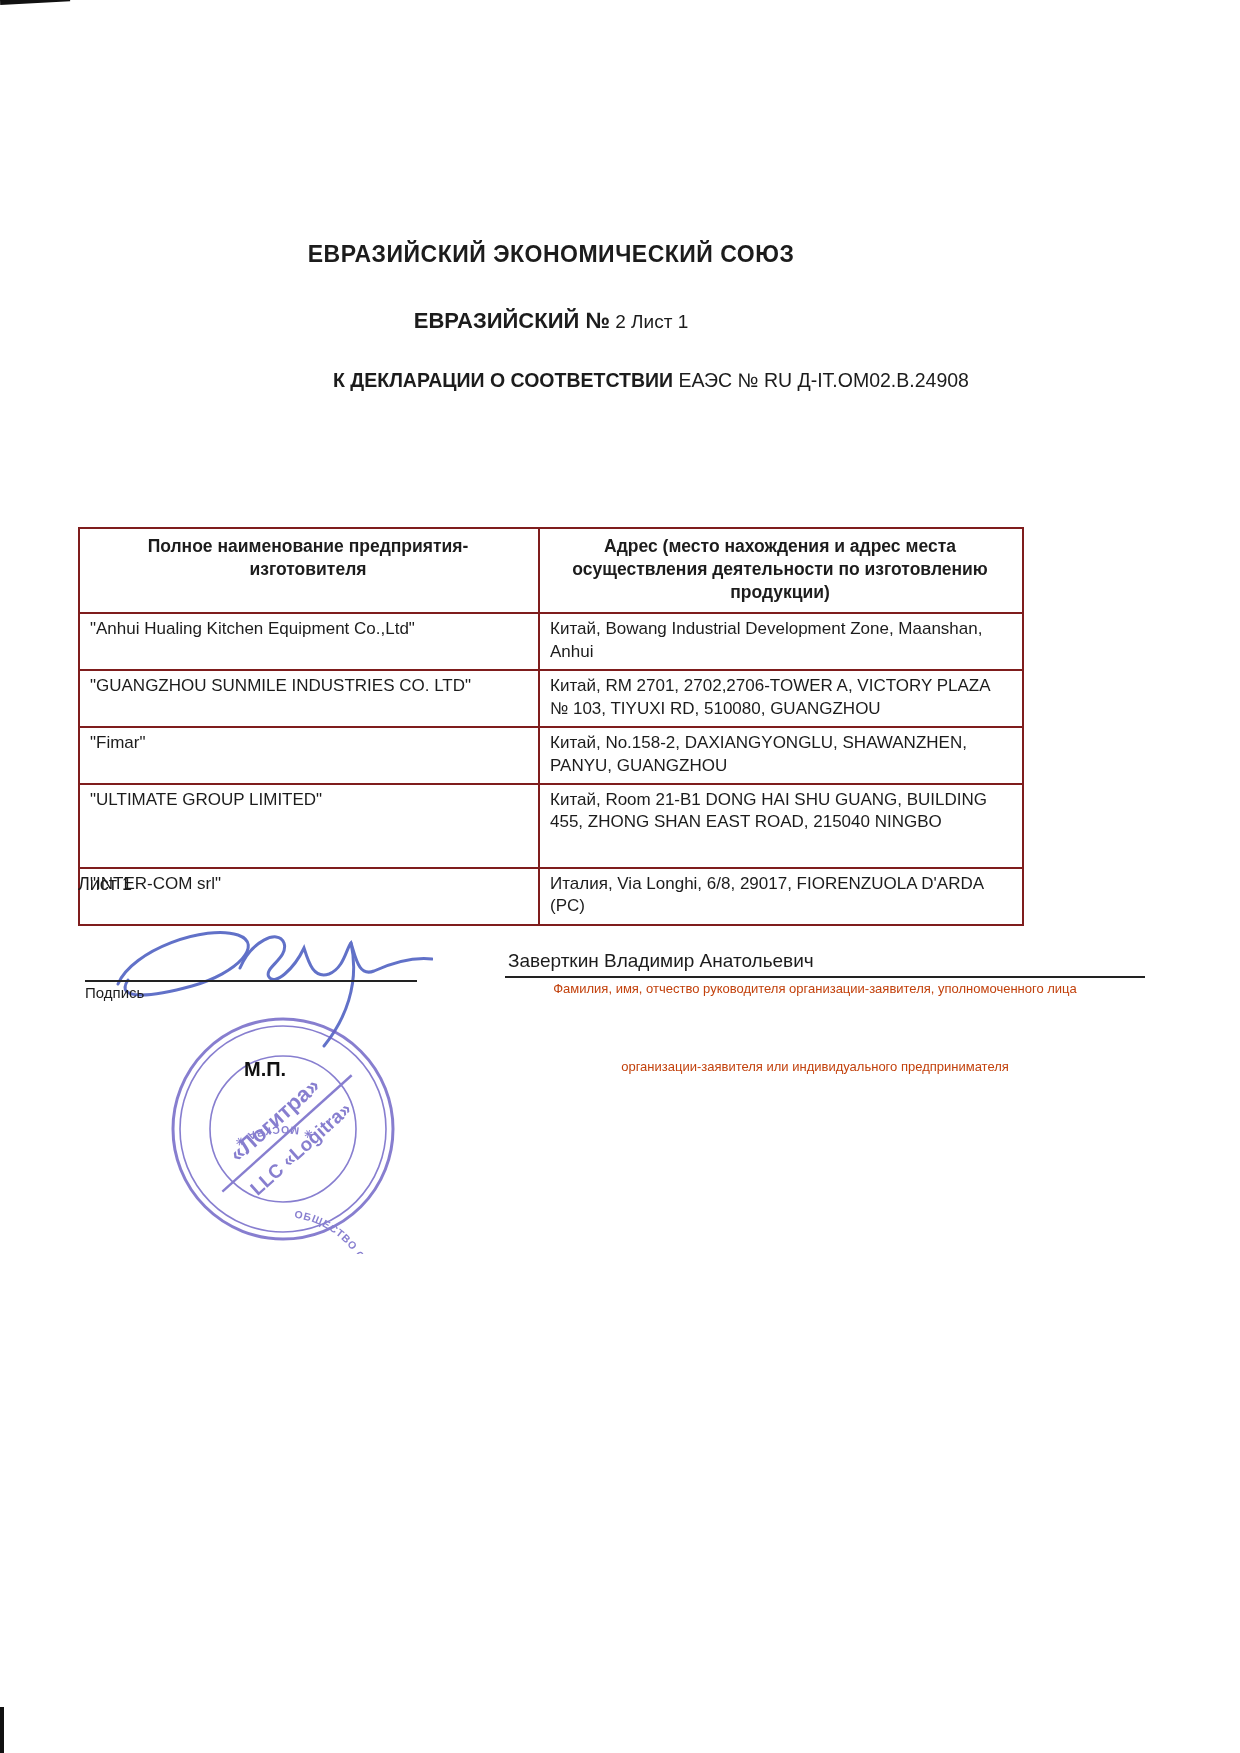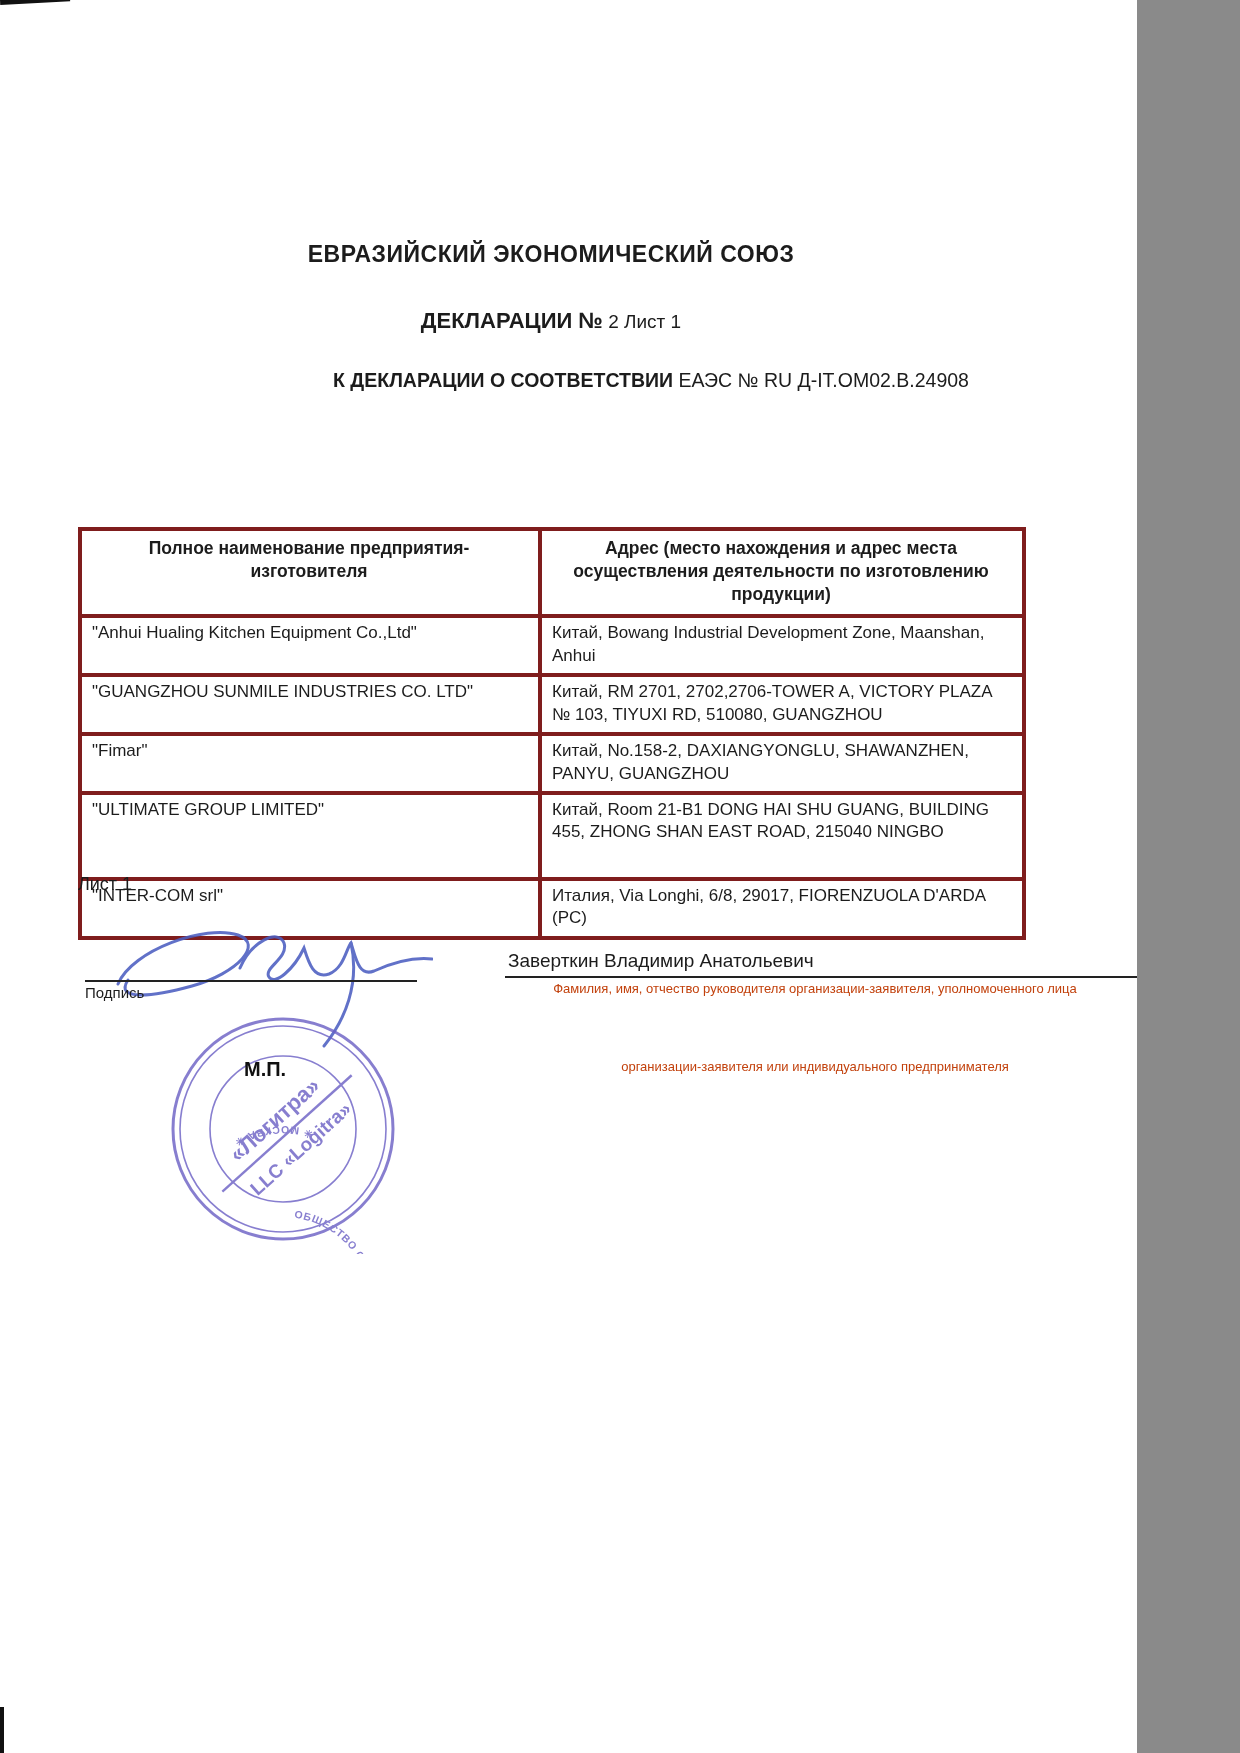--- a/index.html
+++ b/index.html
@@ -1,38 +1,38 @@
 <!DOCTYPE html>
 <html><head>
 <meta charset="utf-8">
 <style>
   html,body{margin:0;padding:0;background:#8a8a8a;}
   .page{
     position:relative;
-    width:1137px;height:1753px;
+    width:1240px;height:1753px;
     background:#ffffff;
     font-family:"Liberation Sans", sans-serif;
     color:#1c1c1c;
     overflow:hidden;
   }
   .abs{position:absolute;}
   .center-col{left:80px;width:942px;text-align:center;}
   .doc-title{top:241px;font-size:23px;font-weight:bold;letter-spacing:.5px;}
   .appendix-line{top:308px;font-size:19px;}
   .appendix-line .big{font-size:22px;font-weight:bold;}
   .decl-line{top:369px;font-size:19.5px;transform:translateX(100px);}
   .decl-line .lbl{font-weight:bold;}
   .intro{top:456px;font-size:18px;font-weight:bold;line-height:1.4;}
   table.manuf{
     position:absolute;left:78px;top:527px;width:944px;
     border-collapse:collapse;table-layout:fixed;
     font-size:17px;line-height:1.32;
   }
   table.manuf th, table.manuf td{
-    border:4px solid #7f1d1d;
+    border:2px solid #7f1d1d;
     vertical-align:top;
     padding:4px 12px 6px 10px;
   }
   table.manuf th{
     font-size:17.5px;font-weight:bold;text-align:center;
     padding-top:6px;padding-bottom:8px;
   }
   th .hwrap1{display:inline-block;max-width:350px;}
   th .hwrap2{display:inline-block;max-width:440px;}
   col.c1{width:460px;} col.c2{width:484px;}
@@ -56,21 +56,21 @@
 <body>
 
 <div class="page">
 
   <div class="abs artifact art-tl"></div>
   <div class="abs artifact art-bl"></div>
 
   <div class="abs center-col doc-title">ЕВРАЗИЙСКИЙ ЭКОНОМИЧЕСКИЙ СОЮЗ</div>
 
   <div class="abs center-col appendix-line">
-    <span class="big">ДЕКЛАРАЦИИ №</span>
+    <span class="big">ЕВРАЗИЙСКИЙ №</span>
     <span>2 Лист 1</span>
   </div>
 
   <div class="abs center-col decl-line">
     <span class="lbl">К ДЕКЛАРАЦИИ О СООТВЕТСТВИИ</span>
     <span>ЕАЭС № RU Д-IT.OM02.B.24908</span>
   </div>
 
 
   <table class="manuf">

